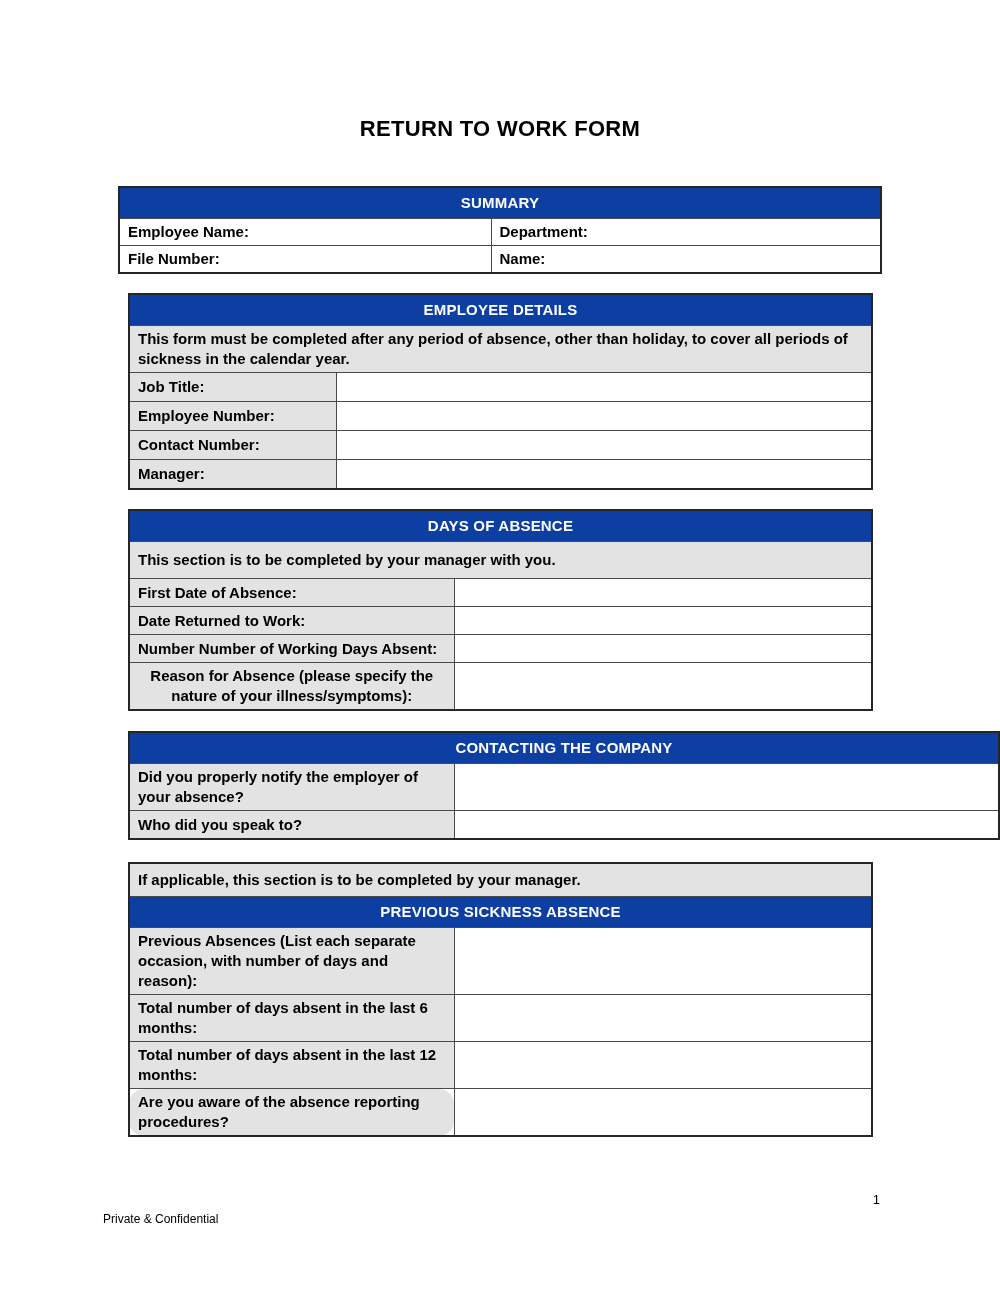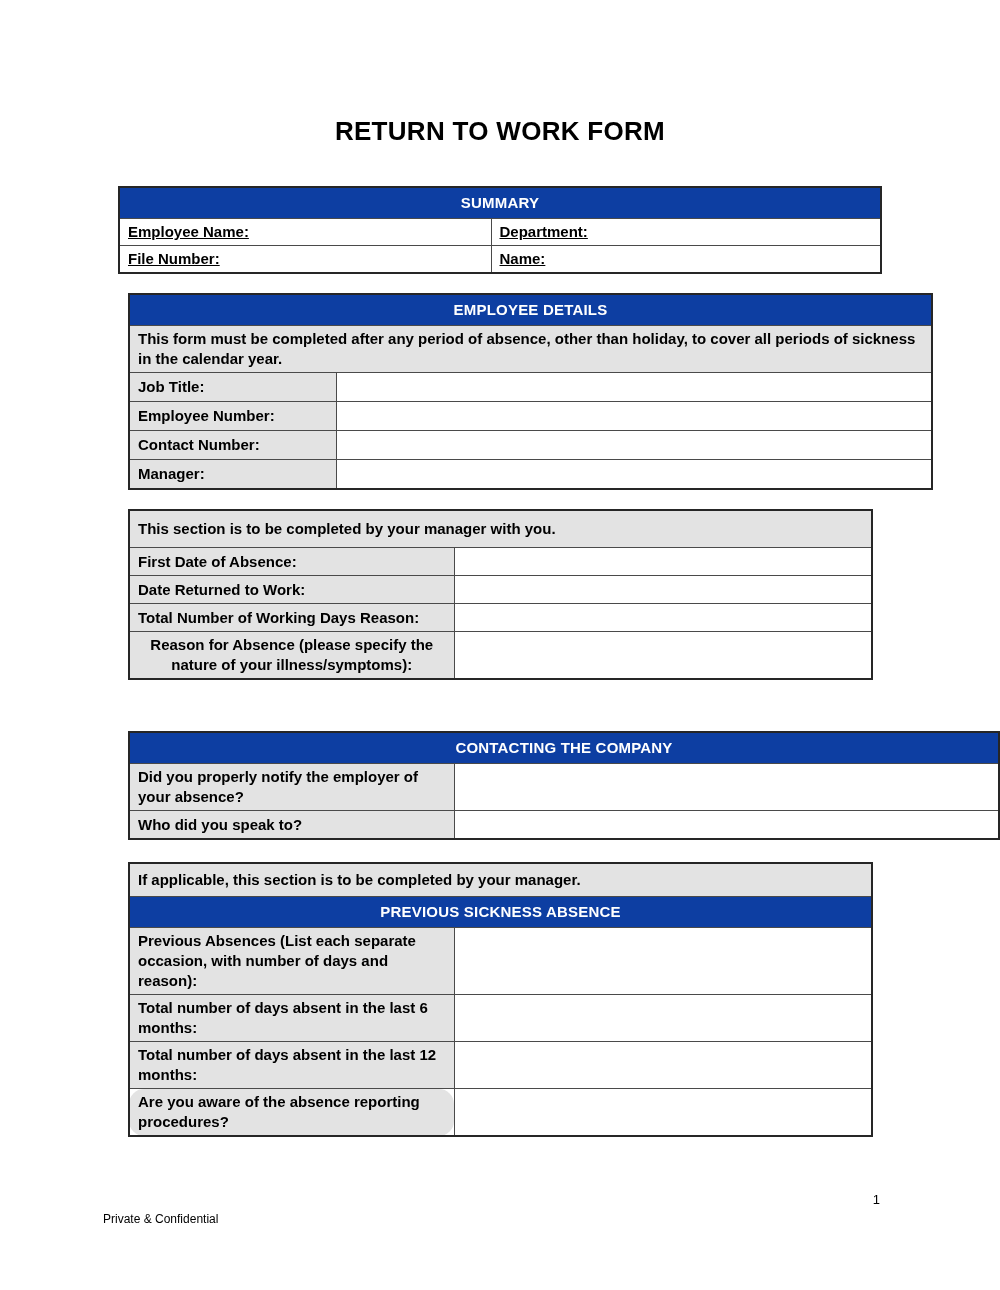--- a/index.html
+++ b/index.html
@@ -10,21 +10,21 @@
   }
   html,body{margin:0;padding:0;}
   body{
     width:1000px;height:1290px;background:#ffffff;
     font-family:"Liberation Sans","DejaVu Sans",sans-serif;
     color:#000;position:relative;overflow:hidden;
   }
   .page{position:absolute;inset:0;}
   .doc-title{
     position:absolute;top:116px;left:0;width:1000px;
-    text-align:center;font-size:26px;font-weight:bold;letter-spacing:0.3px;
+    text-align:center;font-size:22px;font-weight:bold;letter-spacing:0.3px;
   }
   .wrap{position:absolute;}
   table.tbl{
     border-collapse:collapse;width:100%;table-layout:fixed;
     border:2px solid var(--outer);
   }
   table.tbl td{
     border:1px solid var(--border);
     padding:3px 8px;
     font-size:15px;line-height:20px;
@@ -33,21 +33,21 @@
   }
   td.sec-hdr{
     background:var(--blue);color:#fff;
     text-align:center;font-weight:bold;
     font-size:17.5px;height:24px;letter-spacing:0.2px;
   }
   td.instr{background:var(--gray);font-weight:bold;}
   td.lbl{background:var(--gray);font-weight:bold;padding-right:14px;}
   td.val{background:#fff;}
   
-  .sum-cell{background:#fff;font-weight:bold;height:20px;text-decoration:underline;}
+  .sum-cell{background:#fff;font-weight:bold;height:20px;}
   
   .ed-row td{height:22px;}
   .ed-instr{height:40px;}
   .doa-instr{height:30px;}
   .doa-row td{height:21px;}
   .doa-tall td{height:38px;text-align:center;}
   .ctc-tall td{height:40px;}
   .ctc-row td{height:21px;}
   .psa-instr{height:26px;}
   .psa-r1 td{height:60px;}
@@ -97,21 +97,21 @@
         </td>
         <td class="sum-cell">
           <span>Name:</span>
           <span></span>
         </td>
       </tr>
     </tbody>
       </table>
   </div>
 
-  <div class="wrap" style="left:128px;top:293px;width:805px;border-radius:22px;">
+  <div class="wrap" style="left:128px;top:293px;width:745px;border-radius:22px;">
     <table class="tbl">
       <colgroup>
           <col style="width:207px">
           <col>
         </colgroup>
       <tbody>
           <tr>
         <td colspan="2" class="sec-hdr">EMPLOYEE DETAILS</td>
       </tr>
       <tr>
@@ -137,33 +137,36 @@
       </table>
   </div>
 
   <div class="wrap" style="left:128px;top:509px;width:745px;">
     <table class="tbl">
       <colgroup>
           <col style="width:325px">
           <col>
         </colgroup>
       <tbody>
+          <tr>
+        <td colspan="2" class="sec-hdr">DAYS OF ABSENCE</td>
+      </tr>
       <tr>
         <td colspan="2" class="instr doa-instr">This section is to be completed by your manager with you.</td>
       </tr>
       <tr class="doa-row">
         <td class="lbl">First Date of Absence:</td>
         <td class="val"></td>
       </tr>
       <tr class="doa-row">
         <td class="lbl">Date Returned to Work:</td>
         <td class="val"></td>
       </tr>
       <tr class="doa-row">
-        <td class="lbl">Total Number of Working Days Reason:</td>
+        <td class="lbl">Number Number of Working Days Absent:</td>
         <td class="val"></td>
       </tr>
       <tr class="doa-tall">
         <td class="lbl">Reason for Absence (please specify the nature of your illness/symptoms):</td>
         <td class="val"></td>
       </tr>
     </tbody>
       </table>
   </div>
 

